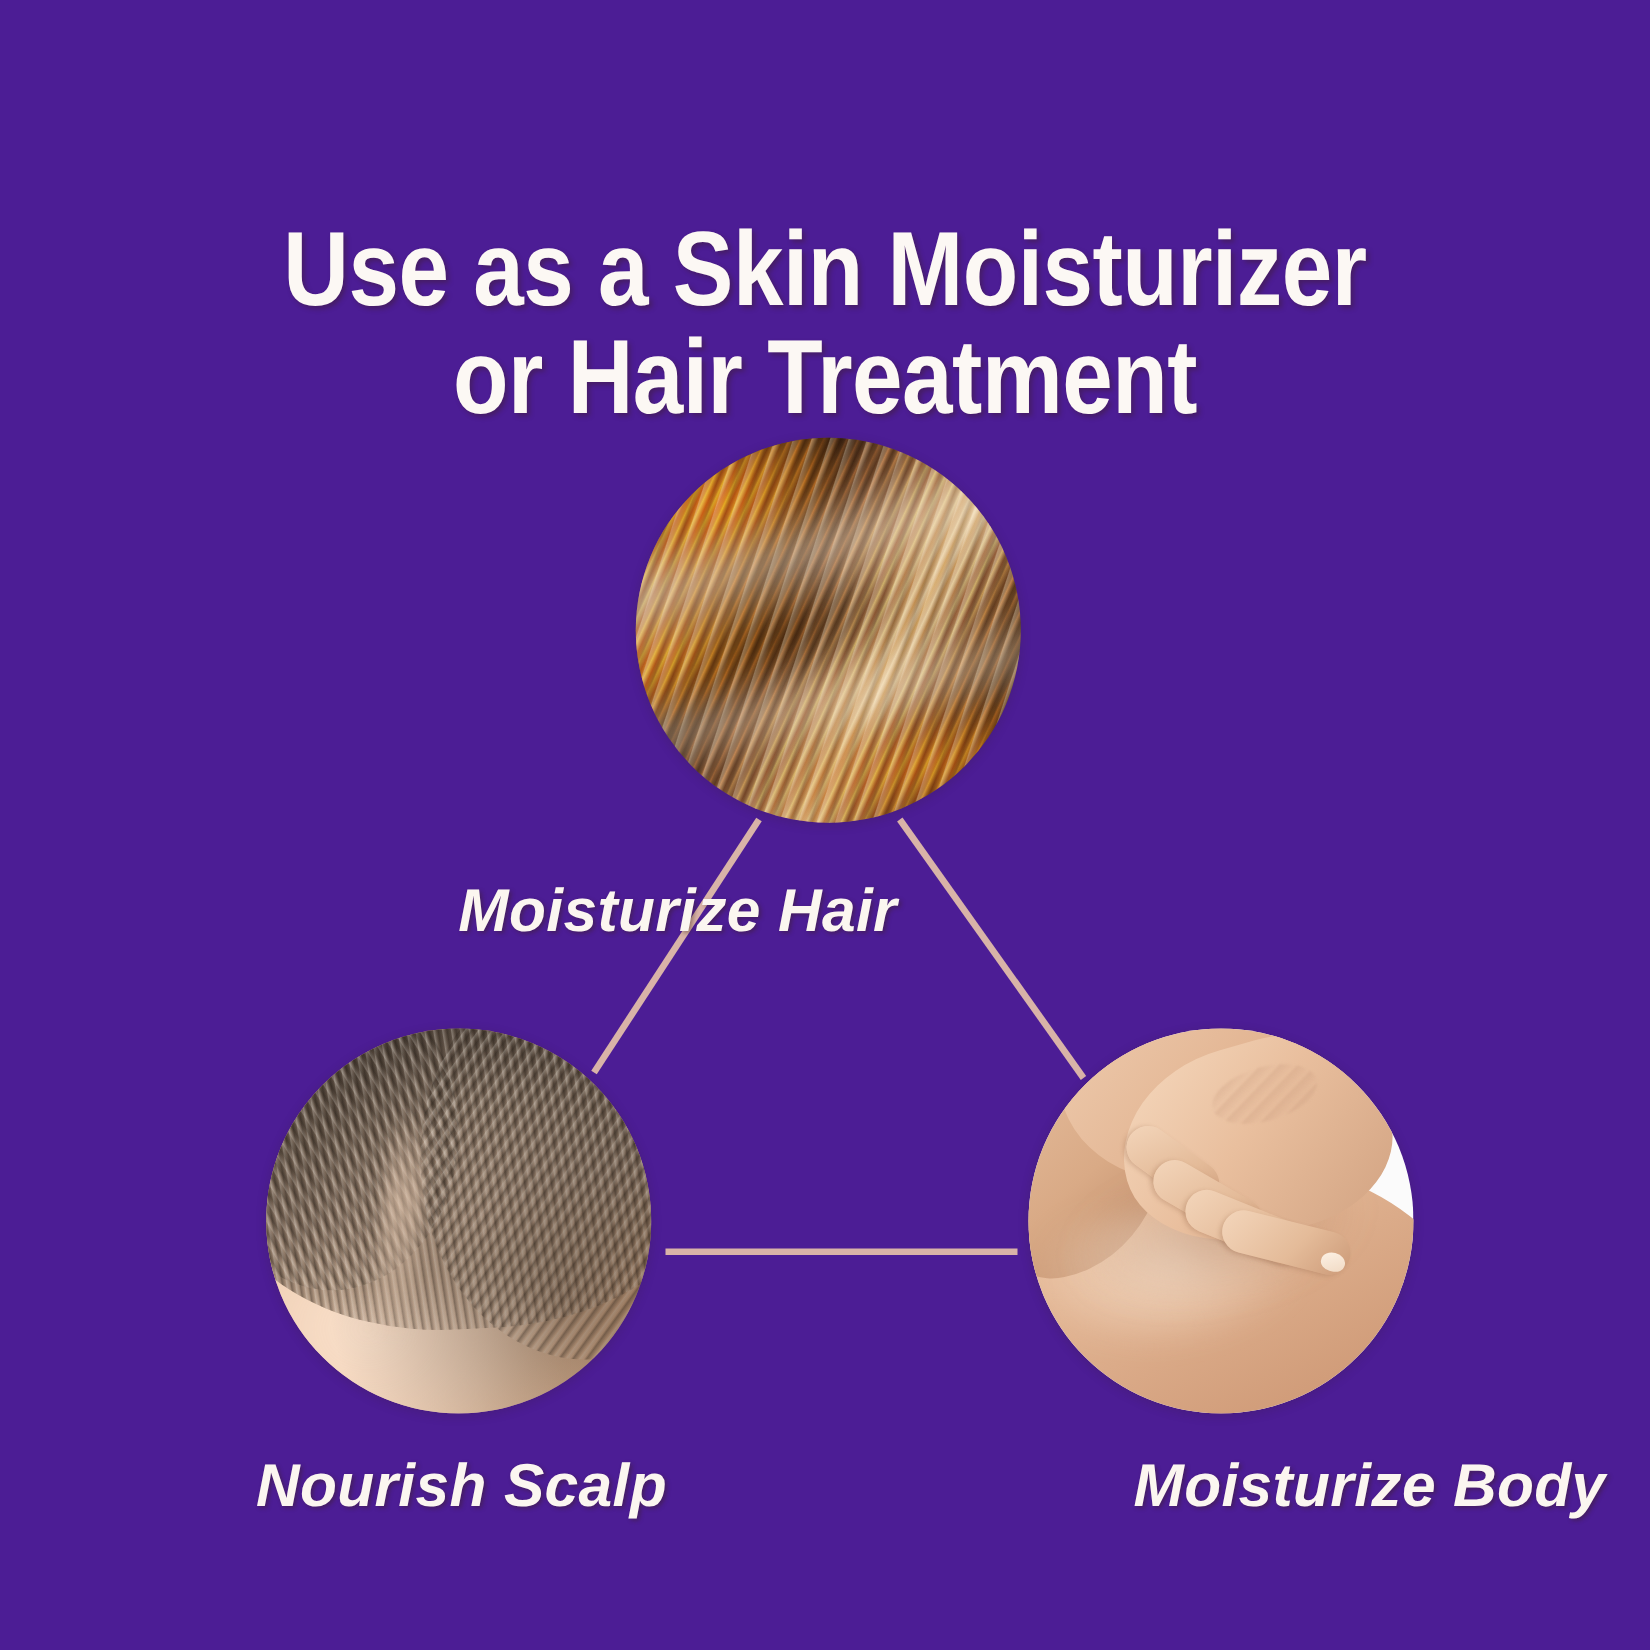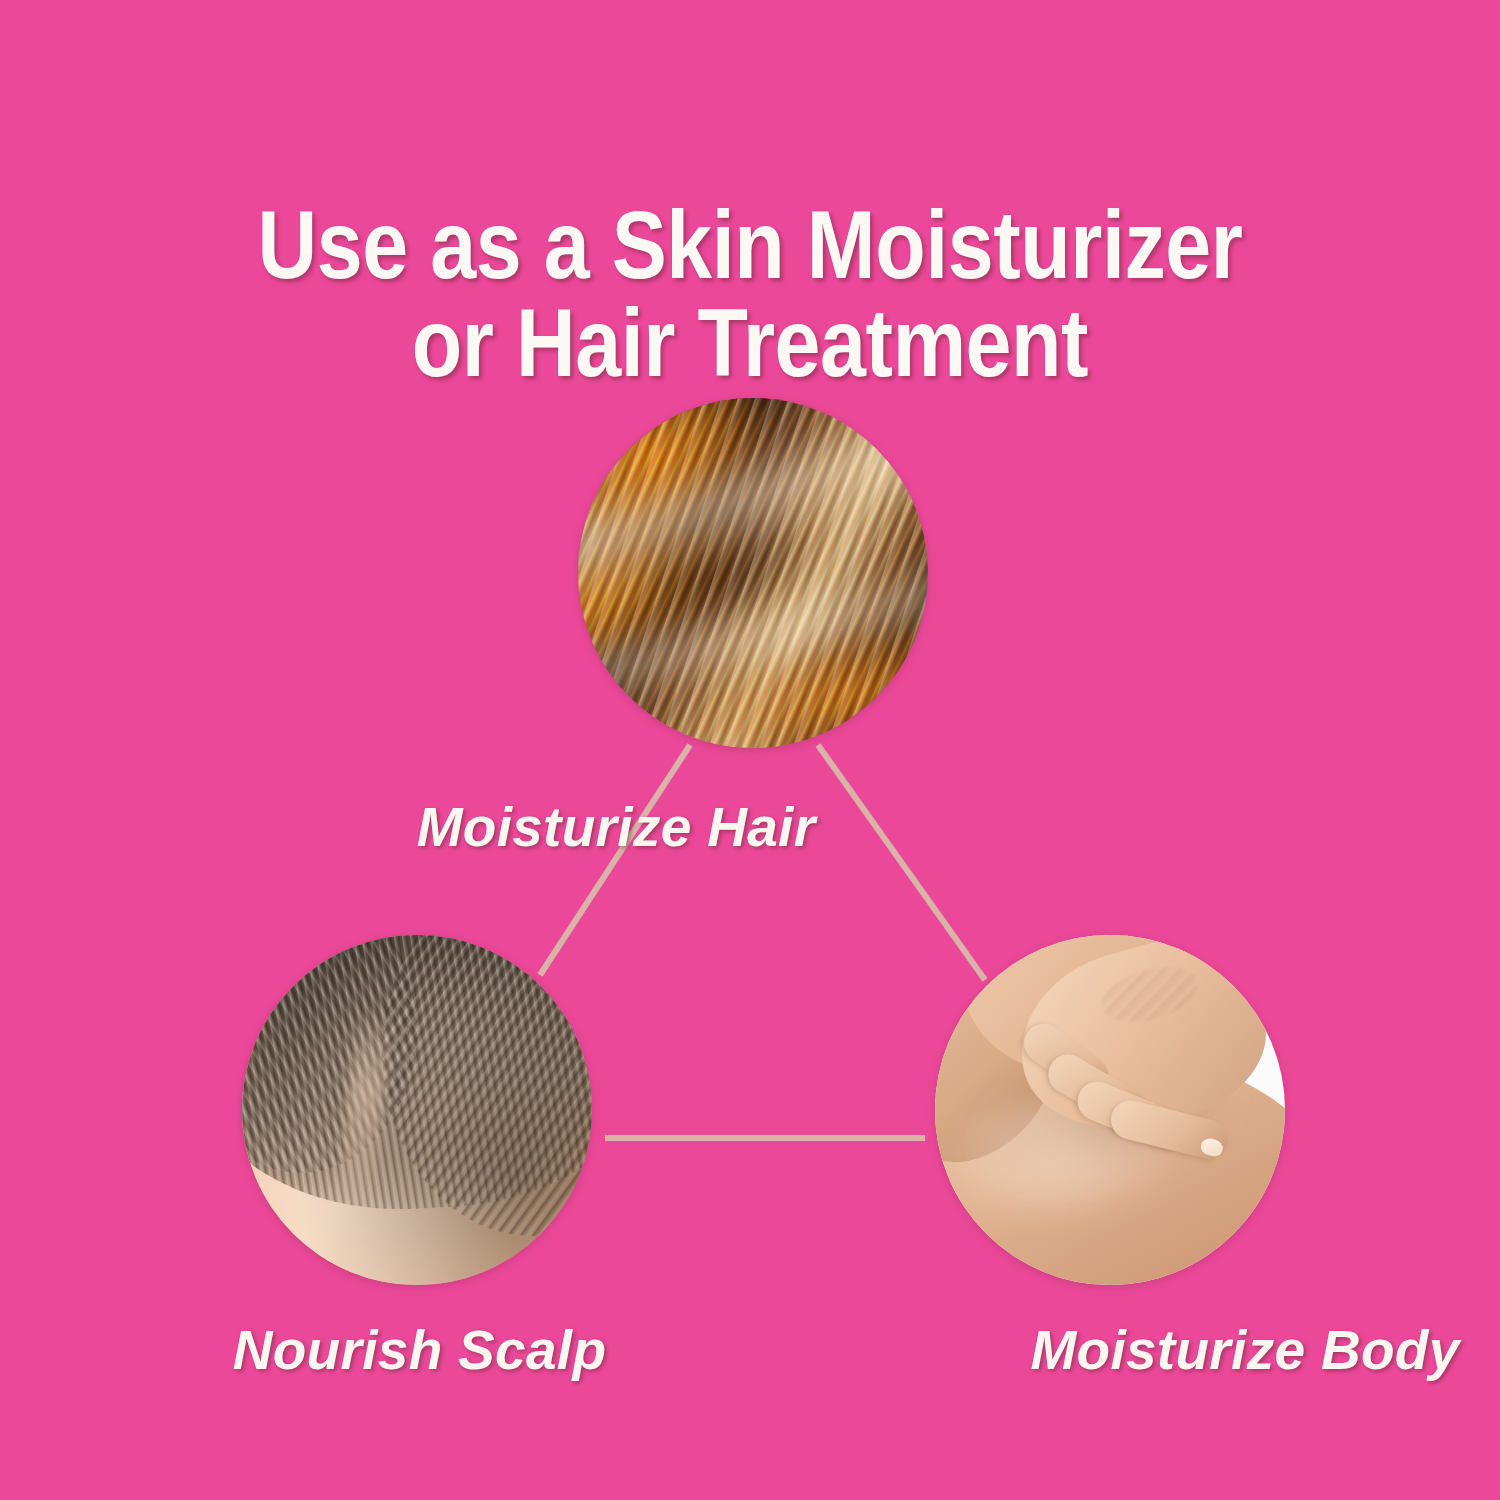--- a/index.html
+++ b/index.html
@@ -2,21 +2,21 @@
 <html><head>
 <meta charset="utf-8">
 <style>
   html,body{margin:0;padding:0;}
   body{
     width:1500px;height:1500px;overflow:hidden;
     font-family:"Liberation Sans","DejaVu Sans",sans-serif;
   }
   #canvas{
     position:relative;width:1500px;height:1500px;
-    background:#ec4899;
+    background:#4c1d95;
     overflow:hidden;
   }
 
   
   .title{
     position:absolute;left:0;top:98px;width:1500px;
     text-align:center;
     color:#FCF8F4;
     font-weight:900;
     font-size:96px;

